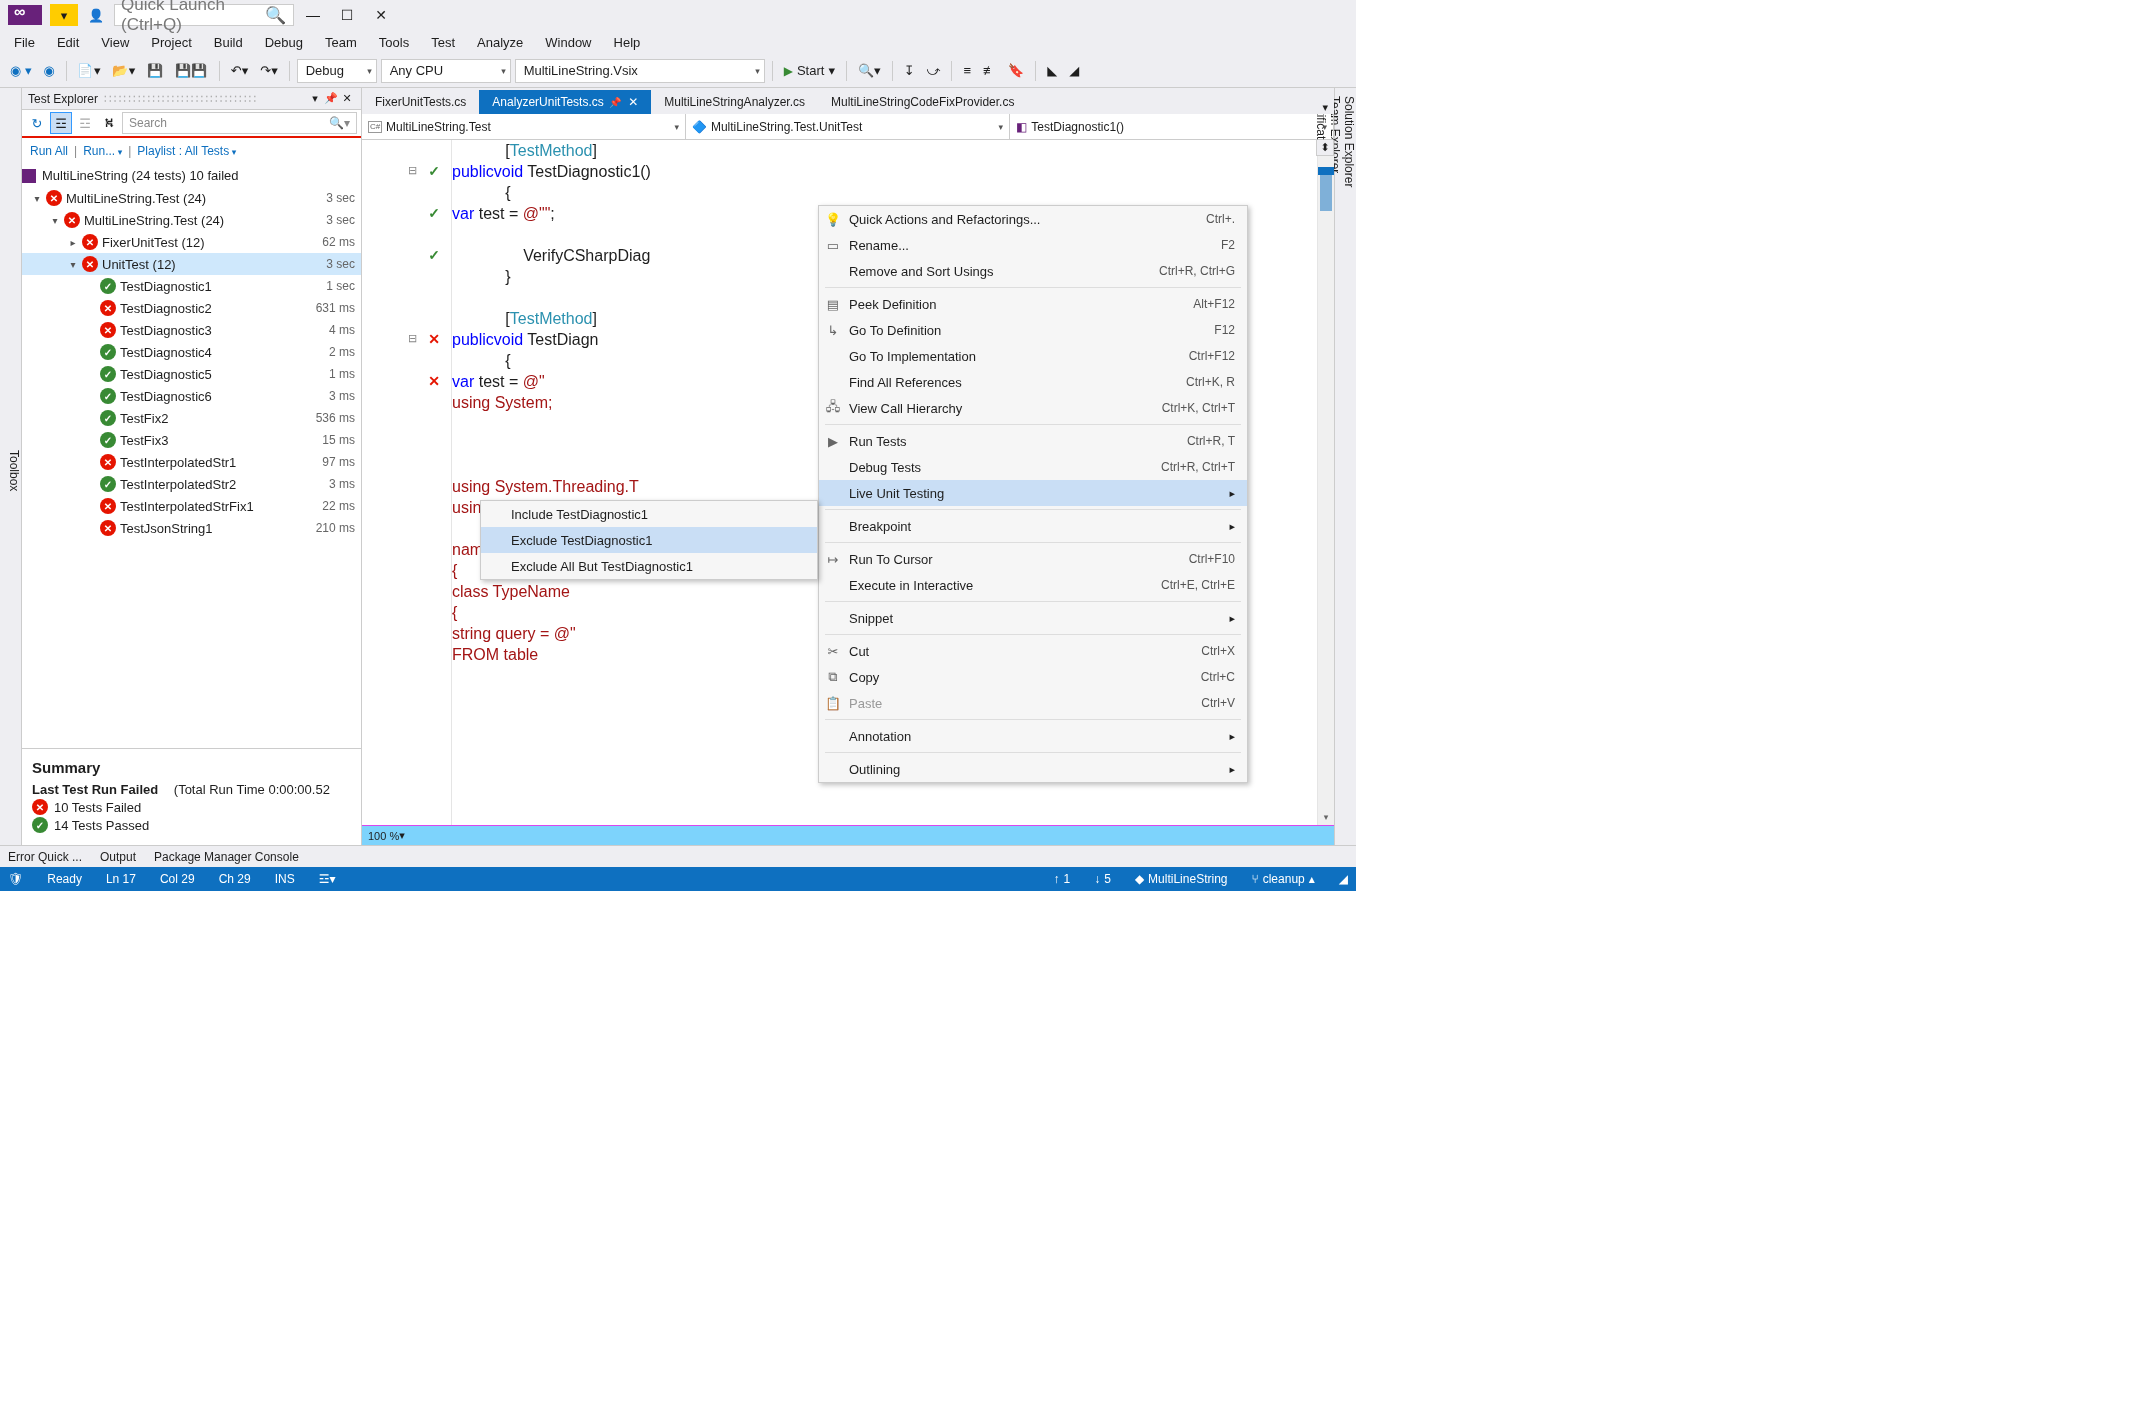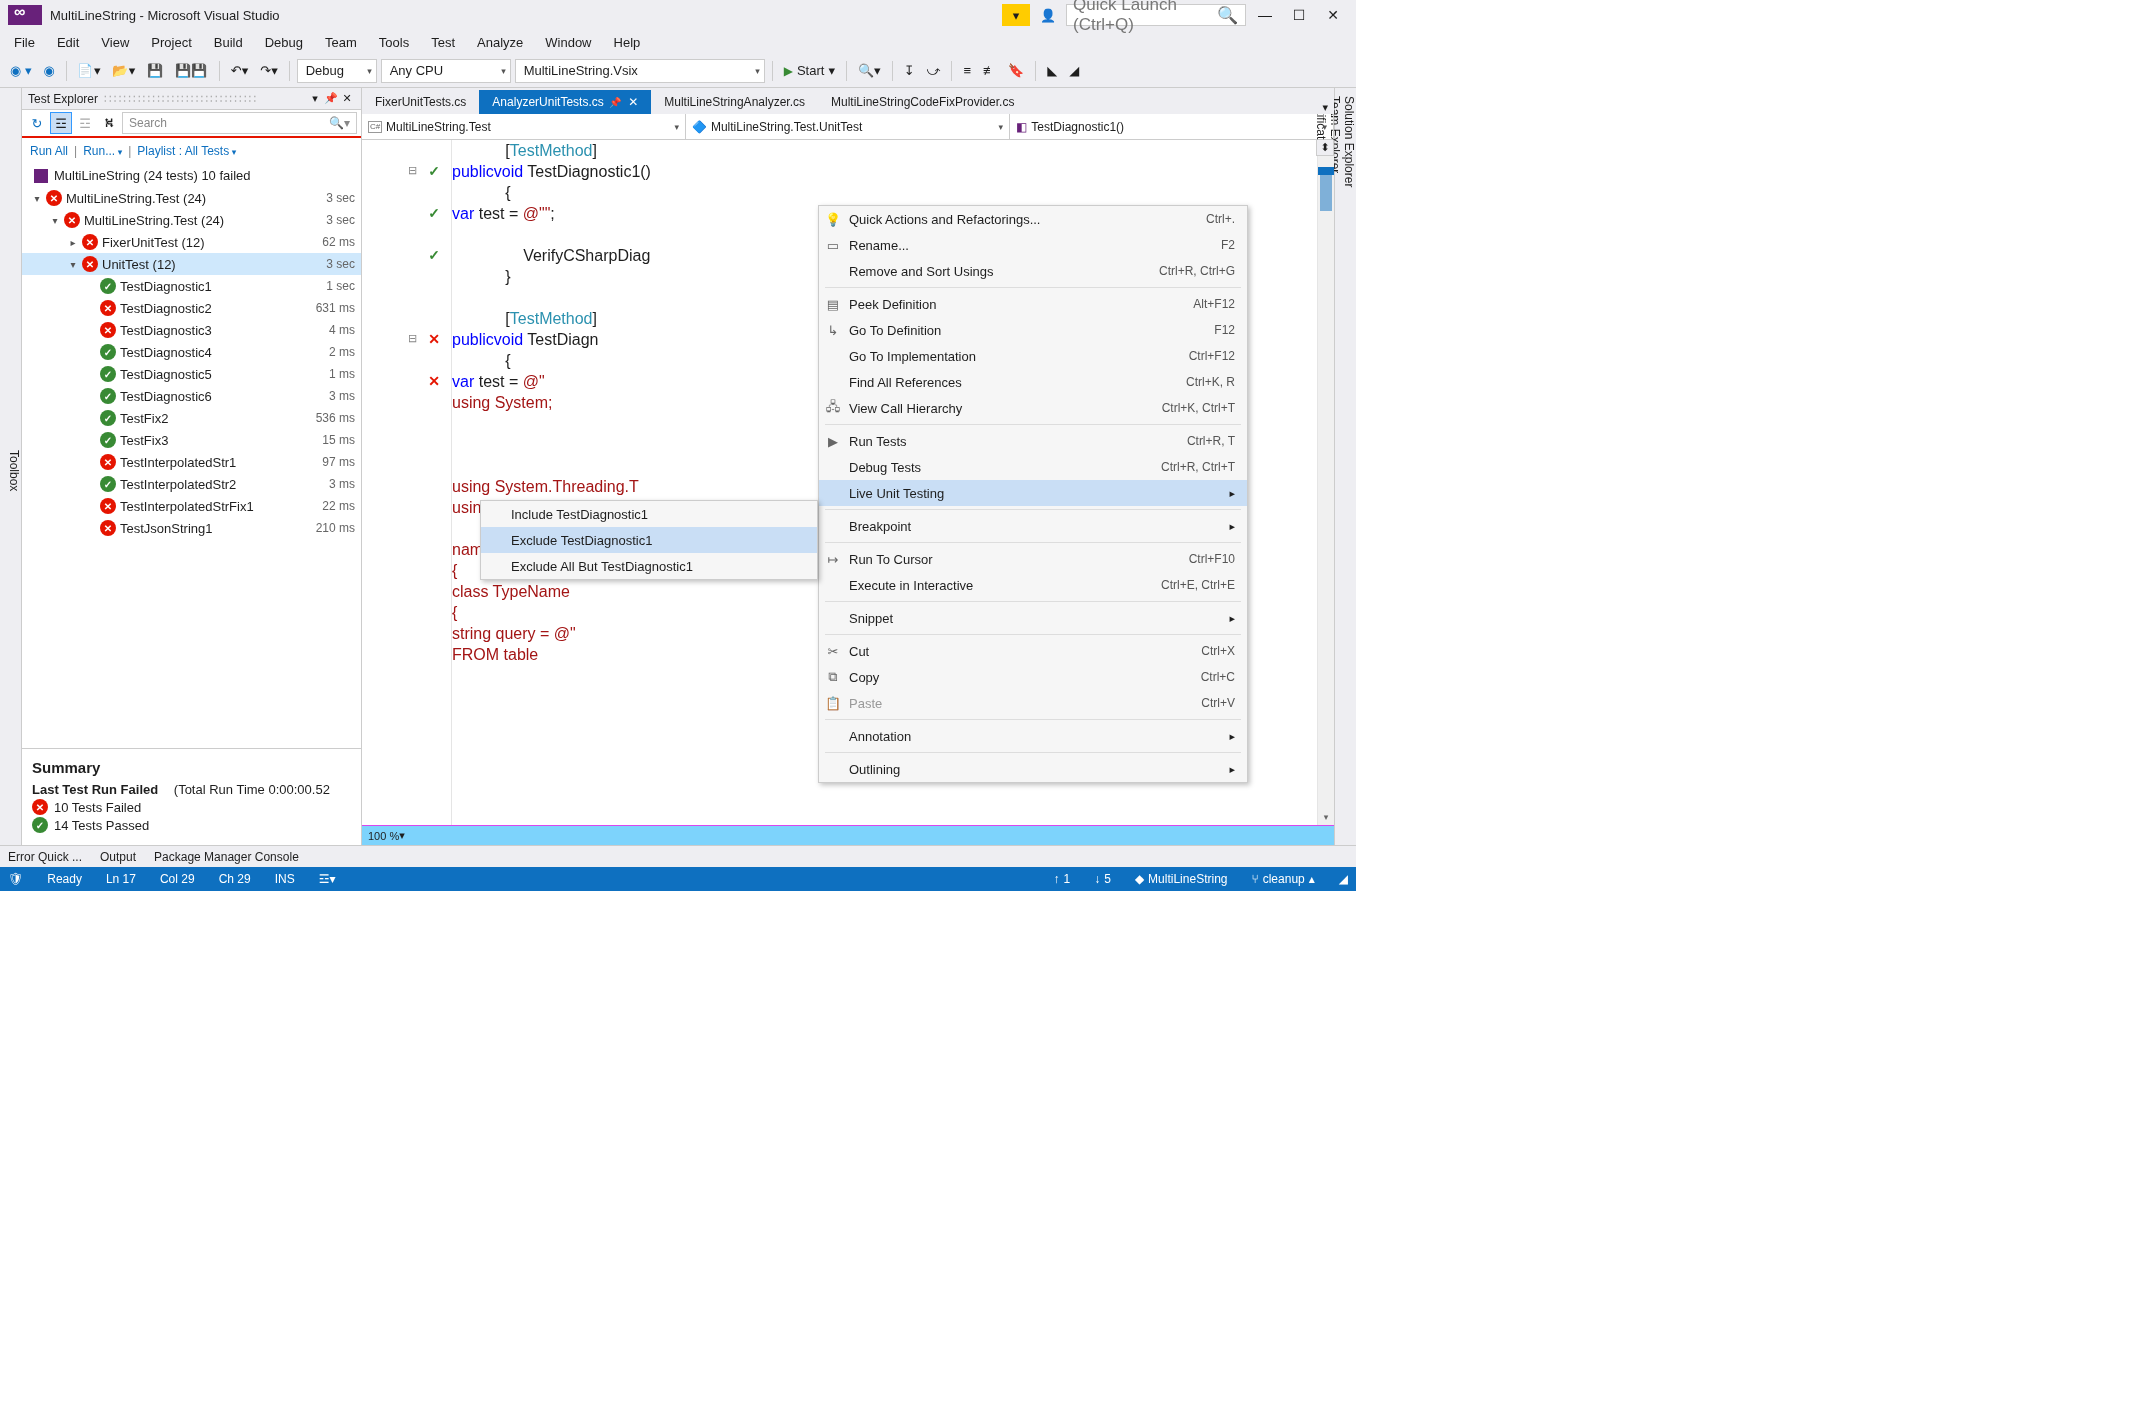--- a/index.html
+++ b/index.html
@@ -41,21 +41,21 @@
 
 .panel-tb { height: 28px; display: flex; align-items: center; padding: 0 4px; gap: 2px; border-bottom: 2px solid #e51400; }
 .panel-tb .search { flex: 1; height: 22px; border: 1px solid #ccc; padding: 0 6px; color: #888; font-size: 12px; display: flex; align-items: center; }
 .panel-tb .sicon { width: 22px; height: 22px; display: flex; align-items: center; justify-content: center; }
 .panel-tb .sicon.sel { background: #c9def5; border: 1px solid #3399ff; }
 
 .panel-links { height: 26px; display: flex; align-items: center; padding: 0 8px; gap: 6px; font-size: 12px; color: #0e70c0; }
 .panel-links span.sep { color: #888; }
 .panel-links .dd::after { content: " ▾"; font-size: 9px; }
 
-.test-summary-line { padding: 4px 12px; font-size: 13px; display: flex; align-items: center; gap: 6px; }
+.test-summary-line { padding: 4px 0; font-size: 13px; display: flex; align-items: center; gap: 6px; }
 .t-icon { width: 16px; height: 16px; border-radius: 50%; display: inline-flex; align-items: center; justify-content: center; font-size: 10px; font-weight: bold; color: #fff; }
 .t-icon.fail { background: #e51400; }
 .t-icon.pass { background: #388a34; }
 .vs-icon { width: 14px; height: 14px; background: #68217a; display: inline-block; }
 
 .tree { flex: 1; overflow: auto; font-size: 13px; }
 .tree-row { display: flex; align-items: center; height: 22px; padding: 0 6px; }
 .tree-row.sel { background: #cfe8fc; }
 .tree-row .name { flex: 1; display: flex; align-items: center; gap: 4px; }
 .tree-row .time { color: #666; font-size: 12px; }
@@ -116,21 +116,20 @@
 
 .status { height: 24px; background: #0e70c0; color: #fff; display: flex; align-items: center; padding: 0 8px; font-size: 12px; gap: 24px; }
 .status .spacer { flex: 1; }
 .status .cell { display: flex; align-items: center; gap: 4px; }
 </style>
 </head>
 <body>
 
 <div class="titlebar">
   <div class="vs-logo"></div>
-  <div class="titlebar-text">MultiLineString - Microsoft Visual Studio</div>
   <div class="titlebar-right">
     <div class="titlebar-icon yellow">▾</div>
     <div class="titlebar-icon">👤</div>
     <div class="ql-box">
       <span>Quick Launch (Ctrl+Q)</span>
       <span style="margin-left:auto">🔍</span>
     </div>
     <div class="win-btn">—</div>
     <div class="win-btn">☐</div>
     <div class="win-btn">✕</div>

